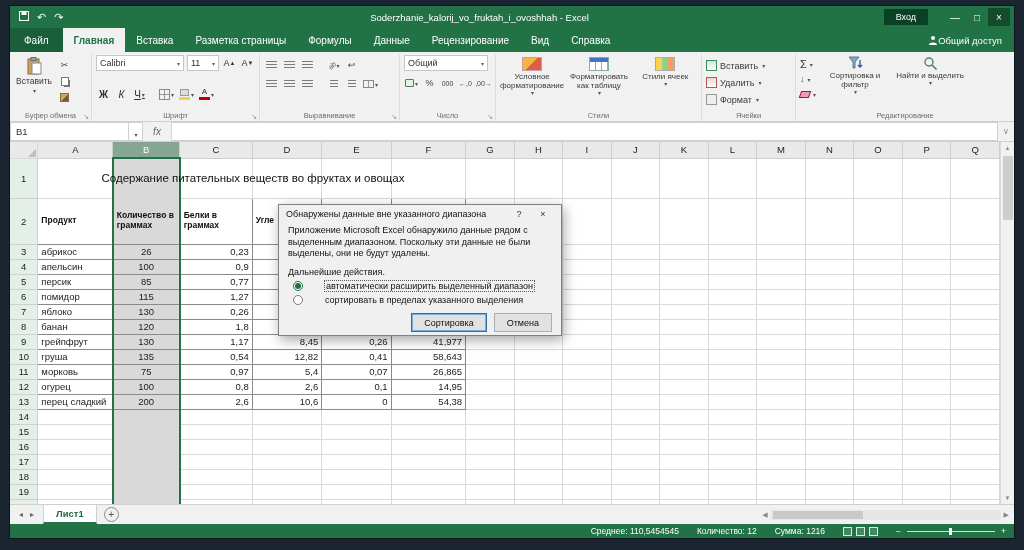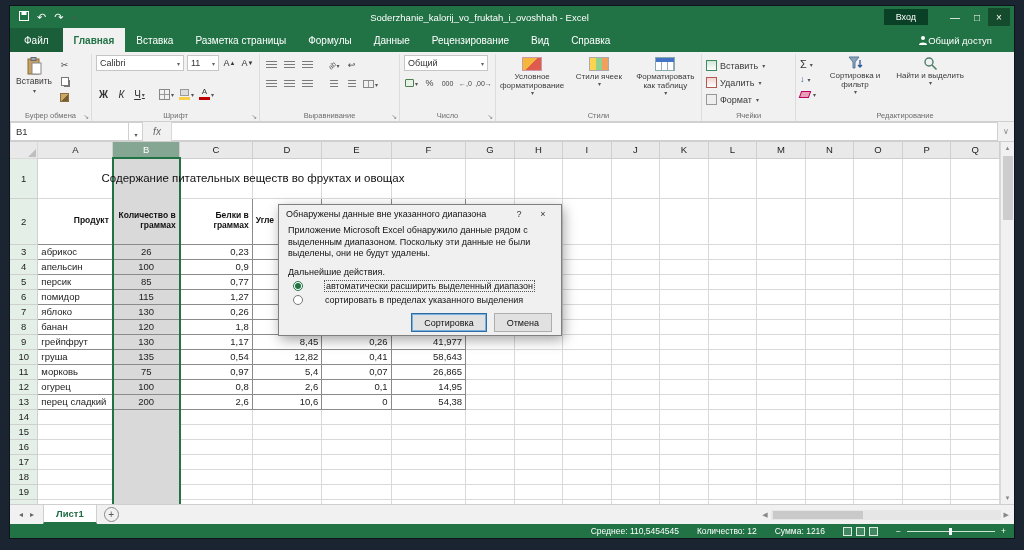--- a/index.html
+++ b/index.html
@@ -15,21 +15,21 @@
 .winbtns{display:flex;align-items:center}
 .winbtn{width:22px;height:18px;display:flex;align-items:center;justify-content:center;font-size:10px;color:#fff}
 .winbtn.close{background:rgba(0,0,0,.35)}
 
 .tabbar{height:24px;background:#217346;display:flex;align-items:stretch;color:#fff;font-size:10px;flex:0 0 auto}
 .filetab{background:#1a5e3a;padding:0 14px;display:flex;align-items:center}
 .rtab{padding:0 11px;display:flex;align-items:center;white-space:nowrap}
 .rtab.active{background:#f1f1f1;color:#217346;font-weight:bold}
 .tellme{display:flex;align-items:center;gap:5px;margin-left:16px;font-size:9.5px;opacity:.95;white-space:nowrap}
 .bulb{width:9px;height:9px;border-radius:50%;background:#f8d347;display:inline-block}
-.share{margin-left:auto;display:flex;align-items:center;padding-right:22px;font-size:9.5px;white-space:nowrap}
+.share{margin-left:auto;display:flex;align-items:center;padding-right:12px;font-size:9.5px;white-space:nowrap}
 
 .ribbon{height:70px;background:#f1f1f1;display:flex;border-bottom:1px solid #d2d0ce;flex:0 0 auto;padding-top:2px}
 .rgroup{position:relative;border-right:1px solid #dcdcdc;padding:1px 4px 13px;flex:0 0 auto;overflow:hidden}
 .glabel{position:absolute;left:0;right:0;bottom:1px;text-align:center;font-size:7.5px;color:#6e6e6e;white-space:nowrap}
 .launcher{position:absolute;right:2px;bottom:1px;font-size:7px;color:#888;line-height:1}
 .gbody{display:flex;gap:3px}
 .colf{flex-direction:column}
 .rowf{flex-direction:row}
 .mi{min-width:15px;height:14px;display:inline-flex;align-items:center;justify-content:center;font-size:9px;color:#444;padding:0 1px}
 .dd::after{content:"▾";font-size:6px;color:#555;margin-left:1px}
@@ -75,21 +75,21 @@
 
 .sheet{flex:1;display:flex;background:#fff;position:relative;overflow:hidden}
 .gridwrap{flex:1;position:relative;overflow:hidden}
 .gridtbl{border-collapse:collapse;table-layout:fixed}
 .gridtbl td{border-right:1px solid #d9d9d9;border-bottom:1px solid #d9d9d9;font-size:9.5px;color:#222;padding:0 3px;overflow:hidden;white-space:nowrap;height:15px}
 tr.chrow td{height:16px}
 .corner{background:#e9e9e9;position:relative}
 .tri{position:absolute;right:1px;bottom:1px;width:0;height:0;border-left:8px solid transparent;border-bottom:8px solid #bfbfbf}
 .ch{background:#e9e9e9;text-align:center;font-size:9px;color:#616161;border-right:1px solid #cfcfcf !important;border-bottom:1px solid #cfcfcf !important}
 .rh{background:#e4efe8;text-align:center;font-size:9px;color:#1f6b45;border-right:1px solid #cfcfcf !important;border-bottom:1px solid #cfcfcf !important}
-td.hdr2{font-weight:bold;font-size:8.5px;text-align:right;white-space:normal;line-height:1.15;vertical-align:middle;color:#111}
+td.hdr2{font-weight:bold;font-size:8.5px;text-align:left;white-space:normal;line-height:1.15;vertical-align:middle;color:#111}
 td.hl{text-align:left}
 td.al{text-align:left}td.ac{text-align:center}td.ar{text-align:right}
 td.tbl{border:1px solid #8a8a8a}
 td.selB{background:#d9d9d9;border-left:2px solid #217346 !important;border-right:2px solid #217346 !important}
 td.selTop{border-top:2px solid #217346 !important}
 .ch.chsel{background:#86a694;color:#fff;border-bottom:2px solid #217346 !important}
 .sheet-title{position:absolute;left:28px;top:16px;width:430px;height:40px;display:flex;align-items:center;justify-content:center;font-weight:normal;font-size:11.5px;color:#111;pointer-events:none}
 .vscroll{width:14px;background:#f1f1f1;border-left:1px solid #d9d9d9;display:flex;flex-direction:column;align-items:center;font-size:6px;color:#888;flex:0 0 auto}
 .vthumb{width:10px;height:64px;background:#cdcdcd;margin-top:2px}
 .sarr{padding:3px 0}
@@ -299,26 +299,26 @@
       <span class="launcher">↘</span>
     </div>
 
     <div class="rgroup" style="width:206px">
       <div class="gbody rowf">
         <div class="stylebtn dd">
           <span class="sic cf"></span>
           <span>Условное форматирование</span>
         </div>
         <div class="stylebtn dd">
+          <span class="sic ft"></span>
+          <span>Форматировать как таблицу</span>
+        </div>
+        <div class="stylebtn dd">
           <span class="sic cs"></span>
           <span>Стили ячеек</span>
-        </div>
-        <div class="stylebtn dd">
-          <span class="sic ft"></span>
-          <span>Форматировать как таблицу</span>
         </div>
       </div>
       <div class="glabel">Стили</div>
     </div>
 
     <div class="rgroup" style="width:94px">
       <div class="gbody colf" style="gap:2px;padding-top:3px">
         <div class="cellrow dd">
             <span class="ci ins"></span>
             <span>Вставить</span>

